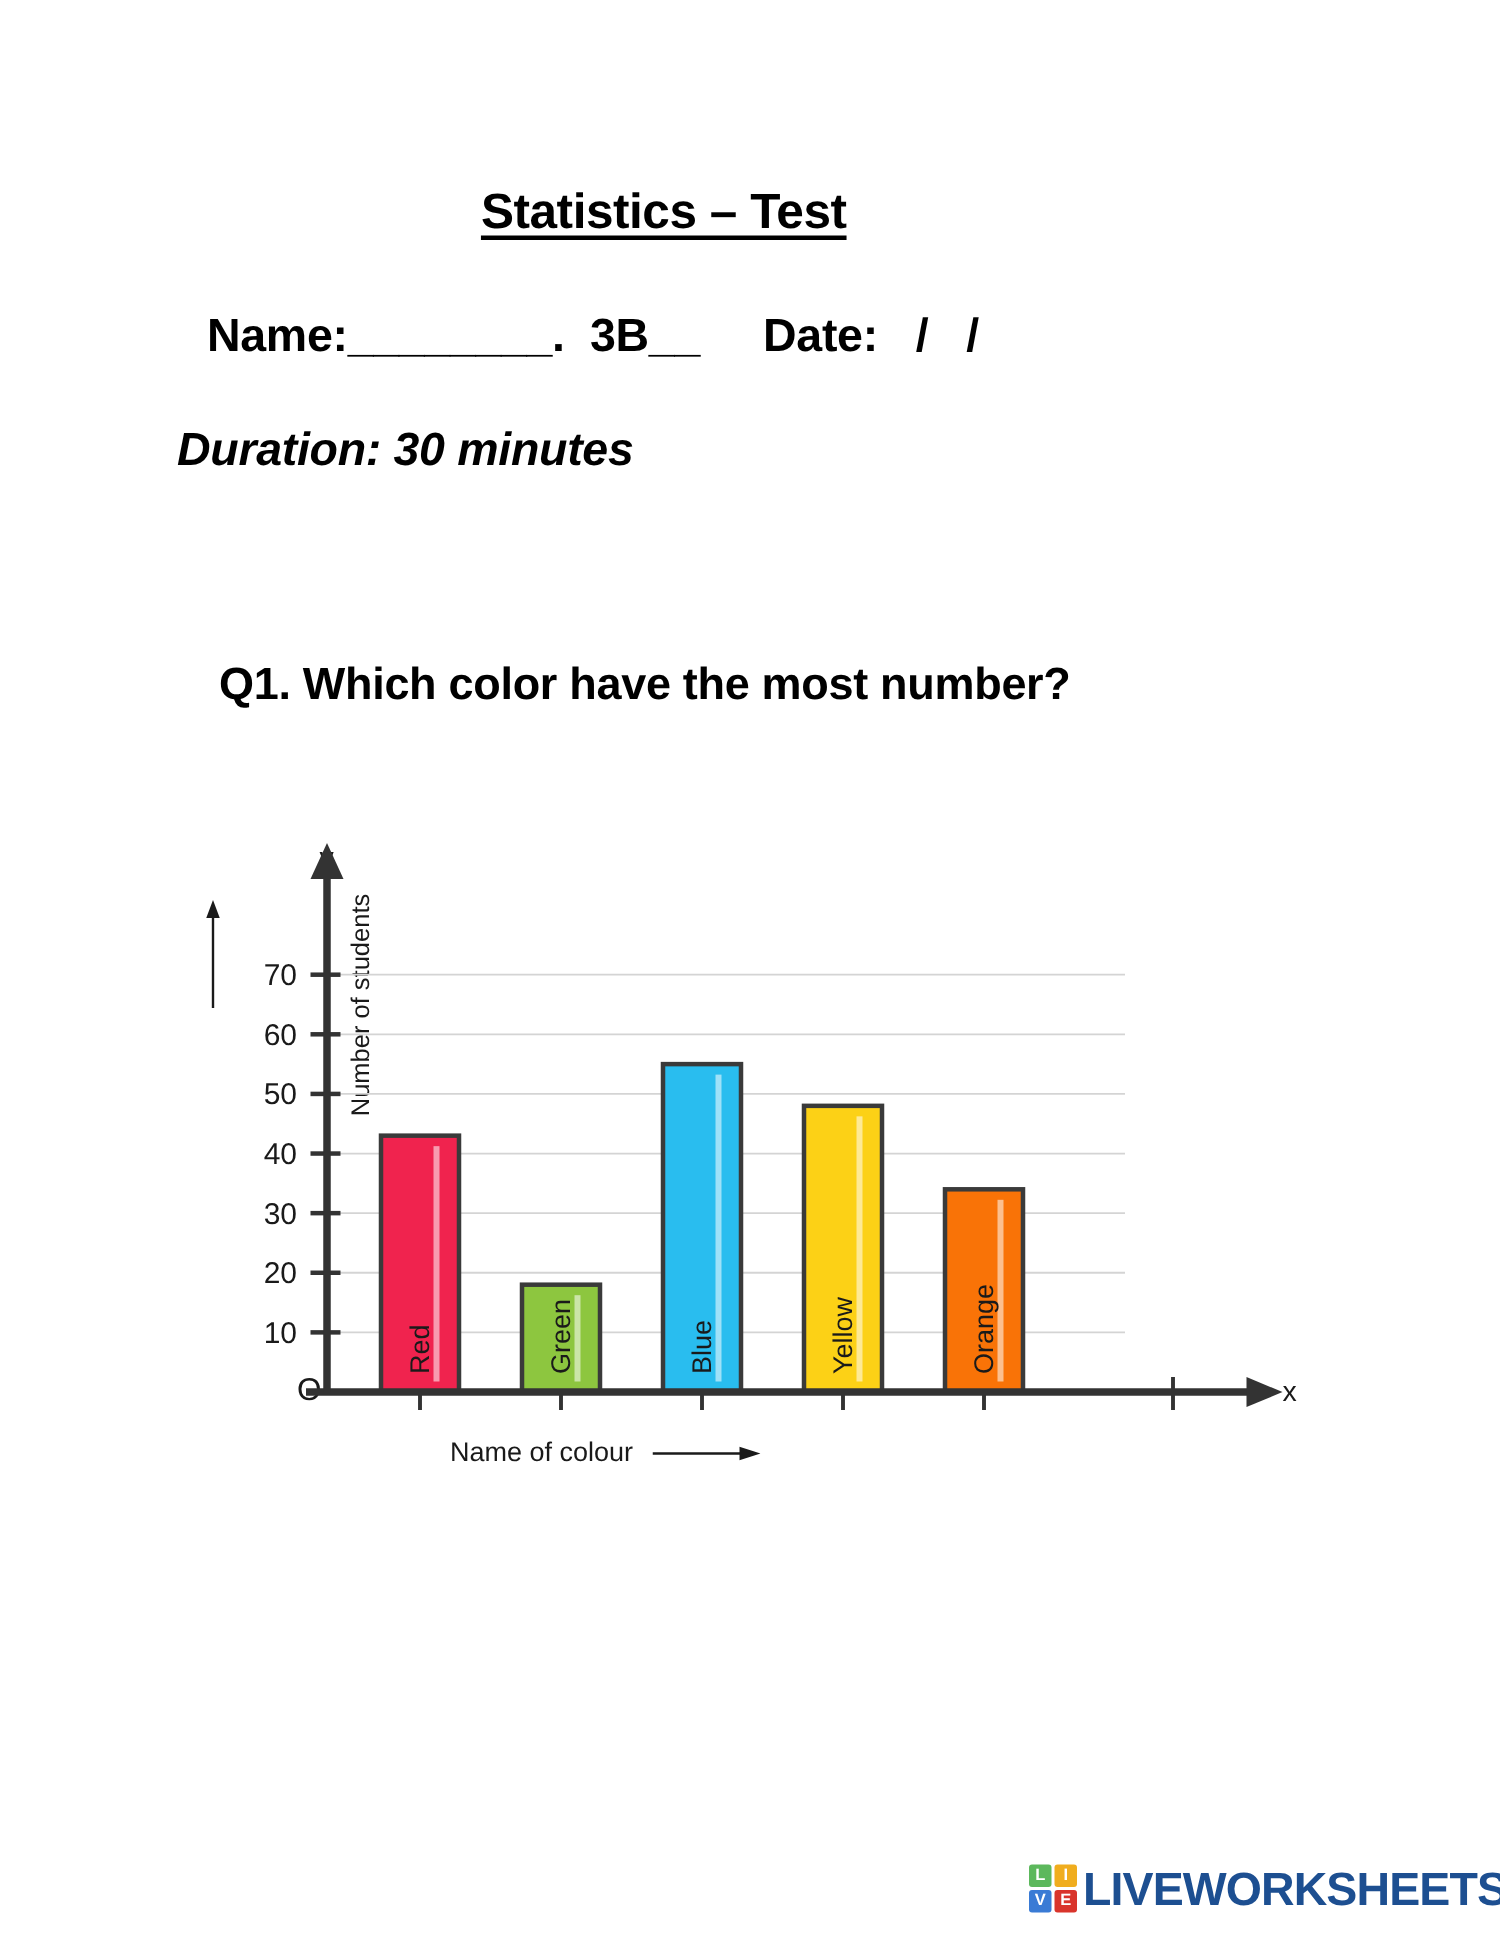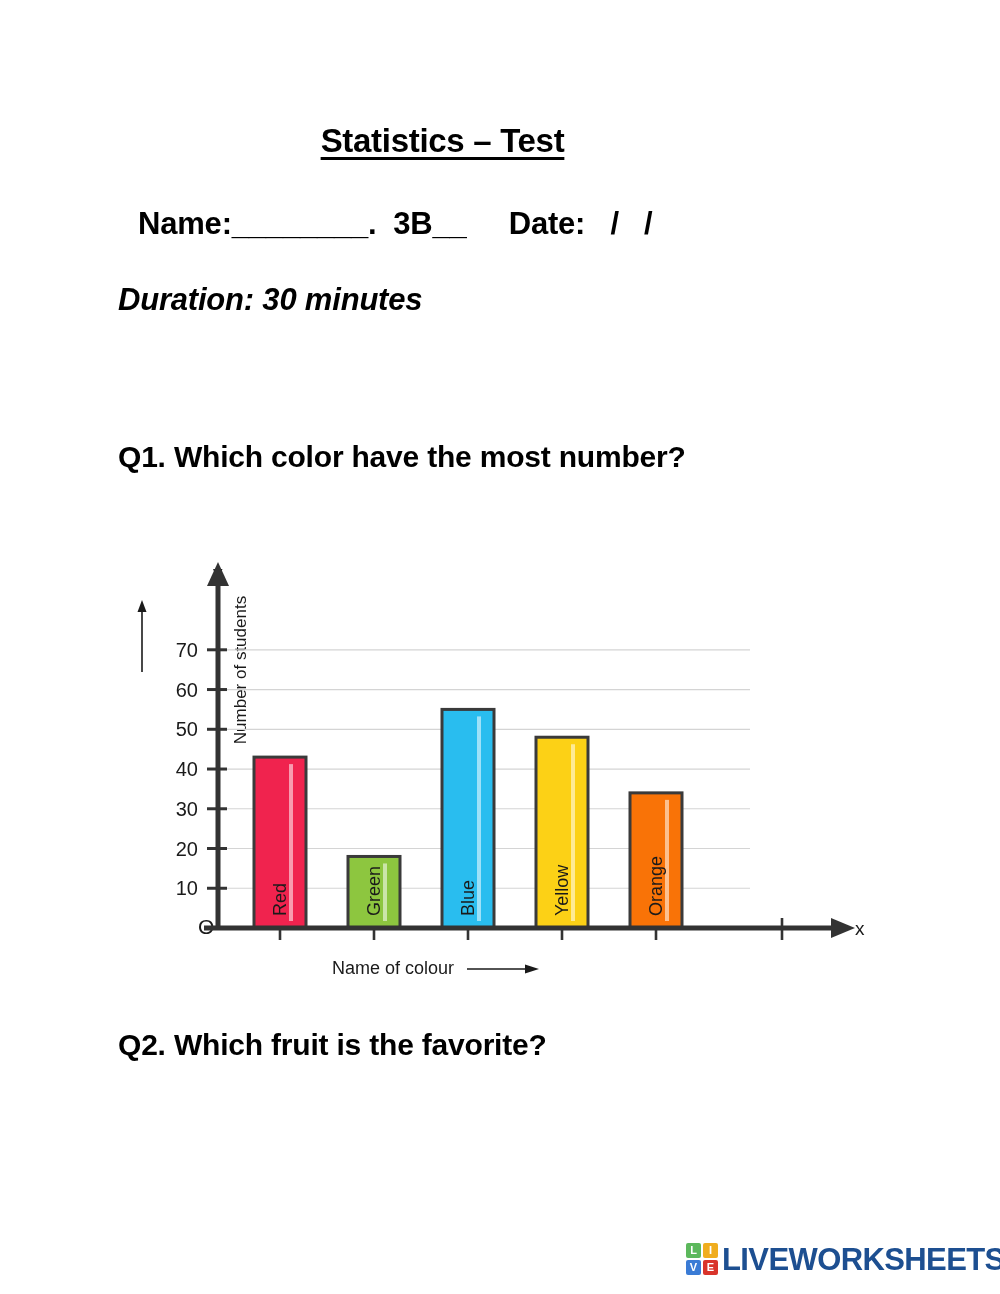--- a/index.html
+++ b/index.html
@@ -53,21 +53,21 @@
   
   .question {
     position: absolute;
     left: 118px;
     font-size: 30px;
     font-weight: bold;
     line-height: 1.28;
     letter-spacing: -0.2px;
     width: 680px;
   }
-  .q1 { top: 438px; }
+  .q1 { top: 438px; margin-left: 28px; }
   .q2 { top: 1026px; }
 
   
   .chart-figure {
     position: absolute;
     left: 120px;
     top: 560px;
     width: 770px;
     height: 440px;
   }
@@ -123,21 +123,20 @@
     color: #1a1a1a;
   }
 
   .x-caption {
     position: absolute;
     left: 300px;
     top: 958px;
     font-size: 18px;
     color: #1a1a1a;
     white-space: nowrap;
-    margin-left: 32px;
   }
 
   .bar-label {
     font-size: 18px;
     fill: #1a1a1a;
     font-family: "Liberation Sans", sans-serif;
   }
   .tick-label {
     font-size: 20px;
     fill: #1a1a1a;
@@ -263,21 +262,20 @@
         </g>
         <line x1="536" y1="368" x2="536" y2="380" stroke="#333333" stroke-width="2.6"></line>
         <line x1="662" y1="358" x2="662" y2="380" stroke="#333333" stroke-width="2.6"></line>
         <line x1="84" y1="368" x2="717" y2="368" stroke="#333333" stroke-width="5"></line>
         <polygon points="735,368 711,358 711,378" fill="#333333"></polygon>
         <line x1="98" y1="368" x2="98" y2="22" stroke="#333333" stroke-width="5"></line>
         <polygon points="98,2 87,26 109,26" fill="#333333"></polygon>
       </svg>
   </div>
 
-  <div class="question q2">Q2. Which fruit is the favorite?</div>
 
   <div class="footer-logo">
     <div class="logo-grid" id="logo-grid">
         <div class="logo-cell" style="background: rgb(92, 184, 92);">L</div>
         <div class="logo-cell" style="background: rgb(240, 173, 30);">I</div>
         <div class="logo-cell" style="background: rgb(58, 123, 213);">V</div>
         <div class="logo-cell" style="background: rgb(217, 52, 43);">E</div>
       </div>
     <div class="logo-wordmark">LIVEWORKSHEETS</div>
   </div>

